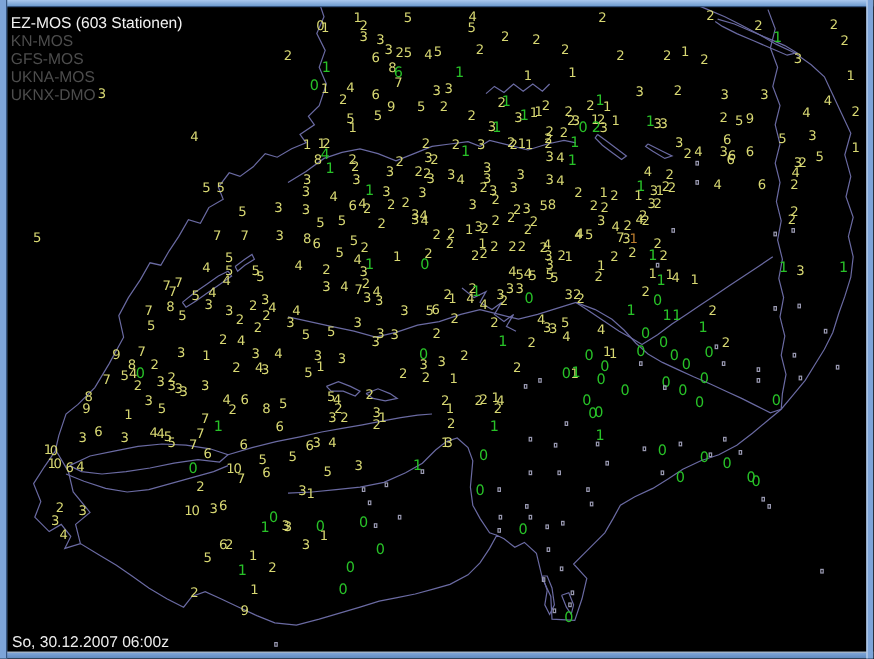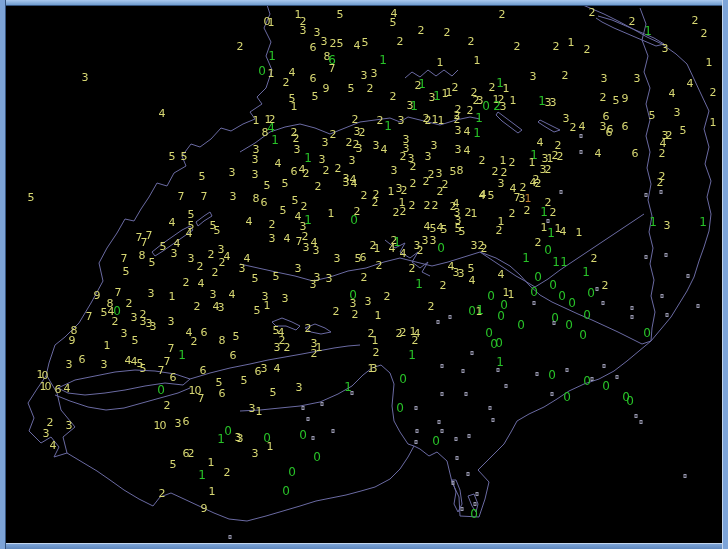--- a/index.html
+++ b/index.html
@@ -635,20 +635,28 @@
       <span class="dot" style="left: 552px; top: 394px;"></span>
       <span class="dot" style="left: 636px; top: 416px;"></span>
       <span class="dot" style="left: 641px; top: 422px;"></span>
       <span class="dot" style="left: 490px; top: 408px;"></span>
       <span class="dot" style="left: 493px; top: 420px;"></span>
       <span class="dot" style="left: 685px; top: 476px;"></span>
       <span class="dot" style="left: 661px; top: 192px;"></span>
       <span class="dot" style="left: 230px; top: 537px;"></span>
     </div>
 
-
+  <div id="legend">
+    <div class="item active">EZ-MOS (603 Stationen)</div>
+    <div class="item">KN-MOS</div>
+    <div class="item">GFS-MOS</div>
+    <div class="item">UKNA-MOS</div>
+    <div class="item">UKNX-DMO</div>
+  </div>
+
+  <div id="timestamp">So, 30.12.2007 06:00z</div>
 
   <div class="frame top"></div>
   <div class="frame bottom"></div>
   <div class="frame left"></div>
   <div class="frame right"></div>
 
 </div>
 
 </body></html>

